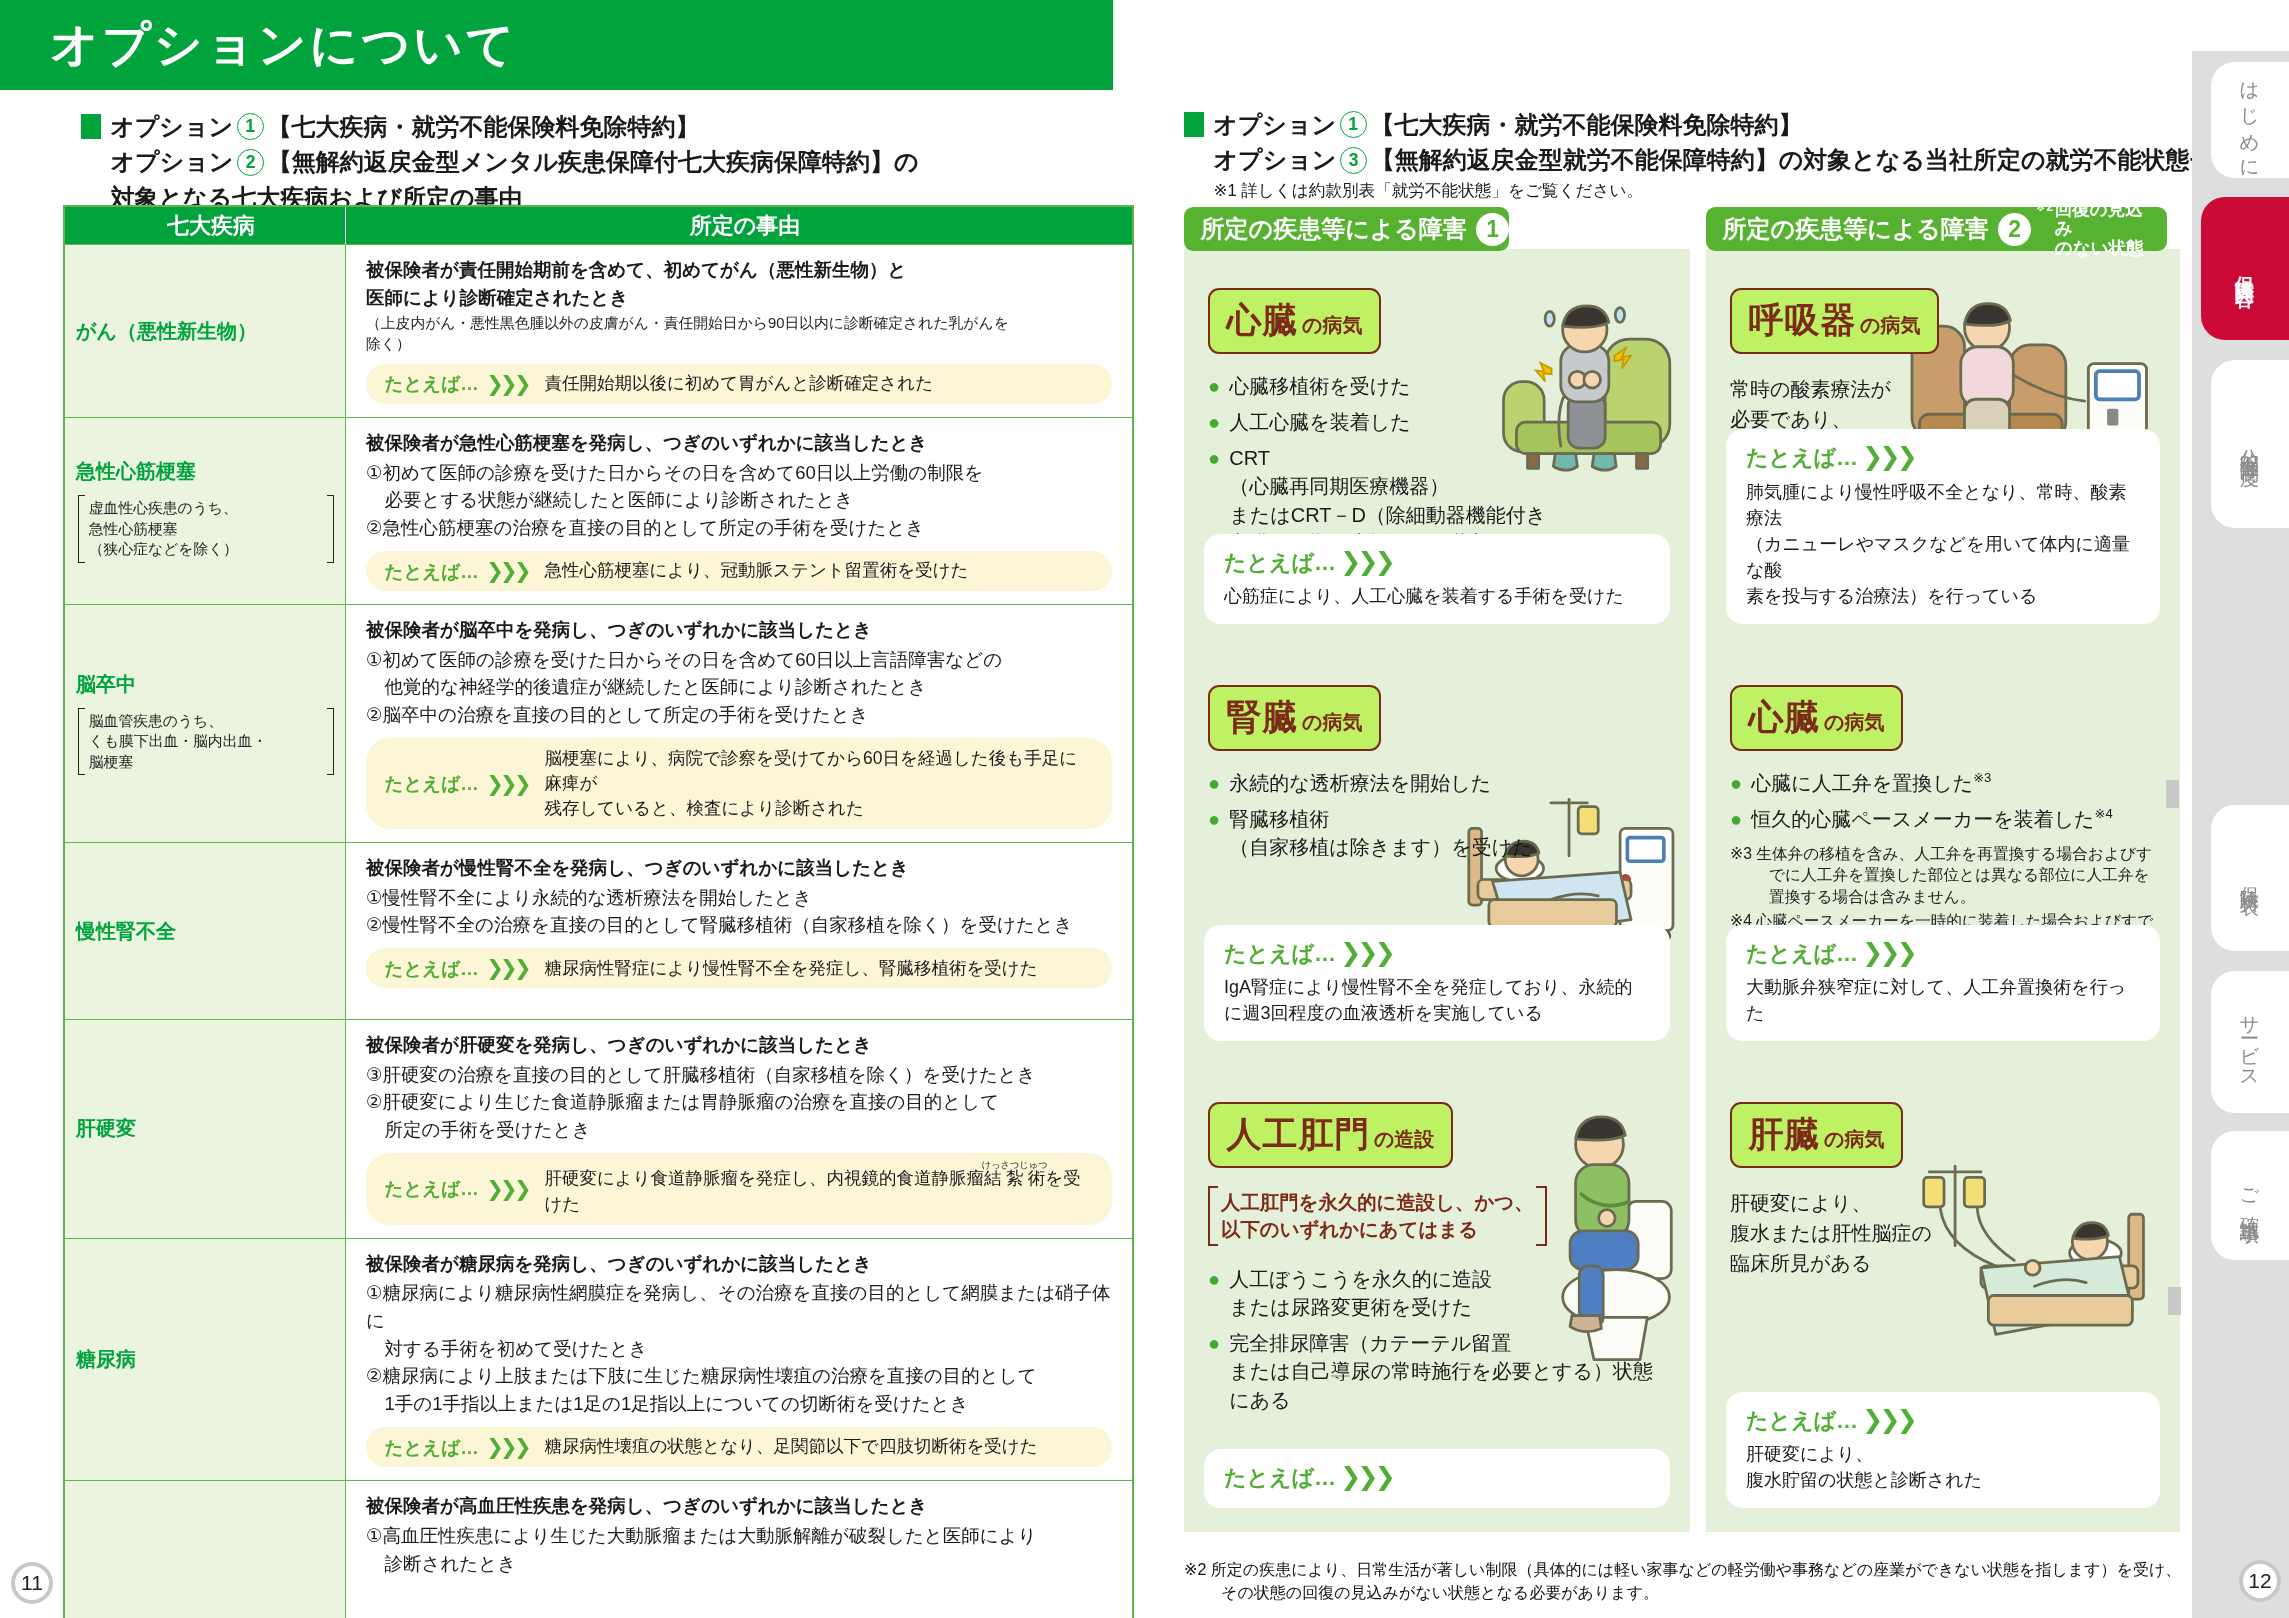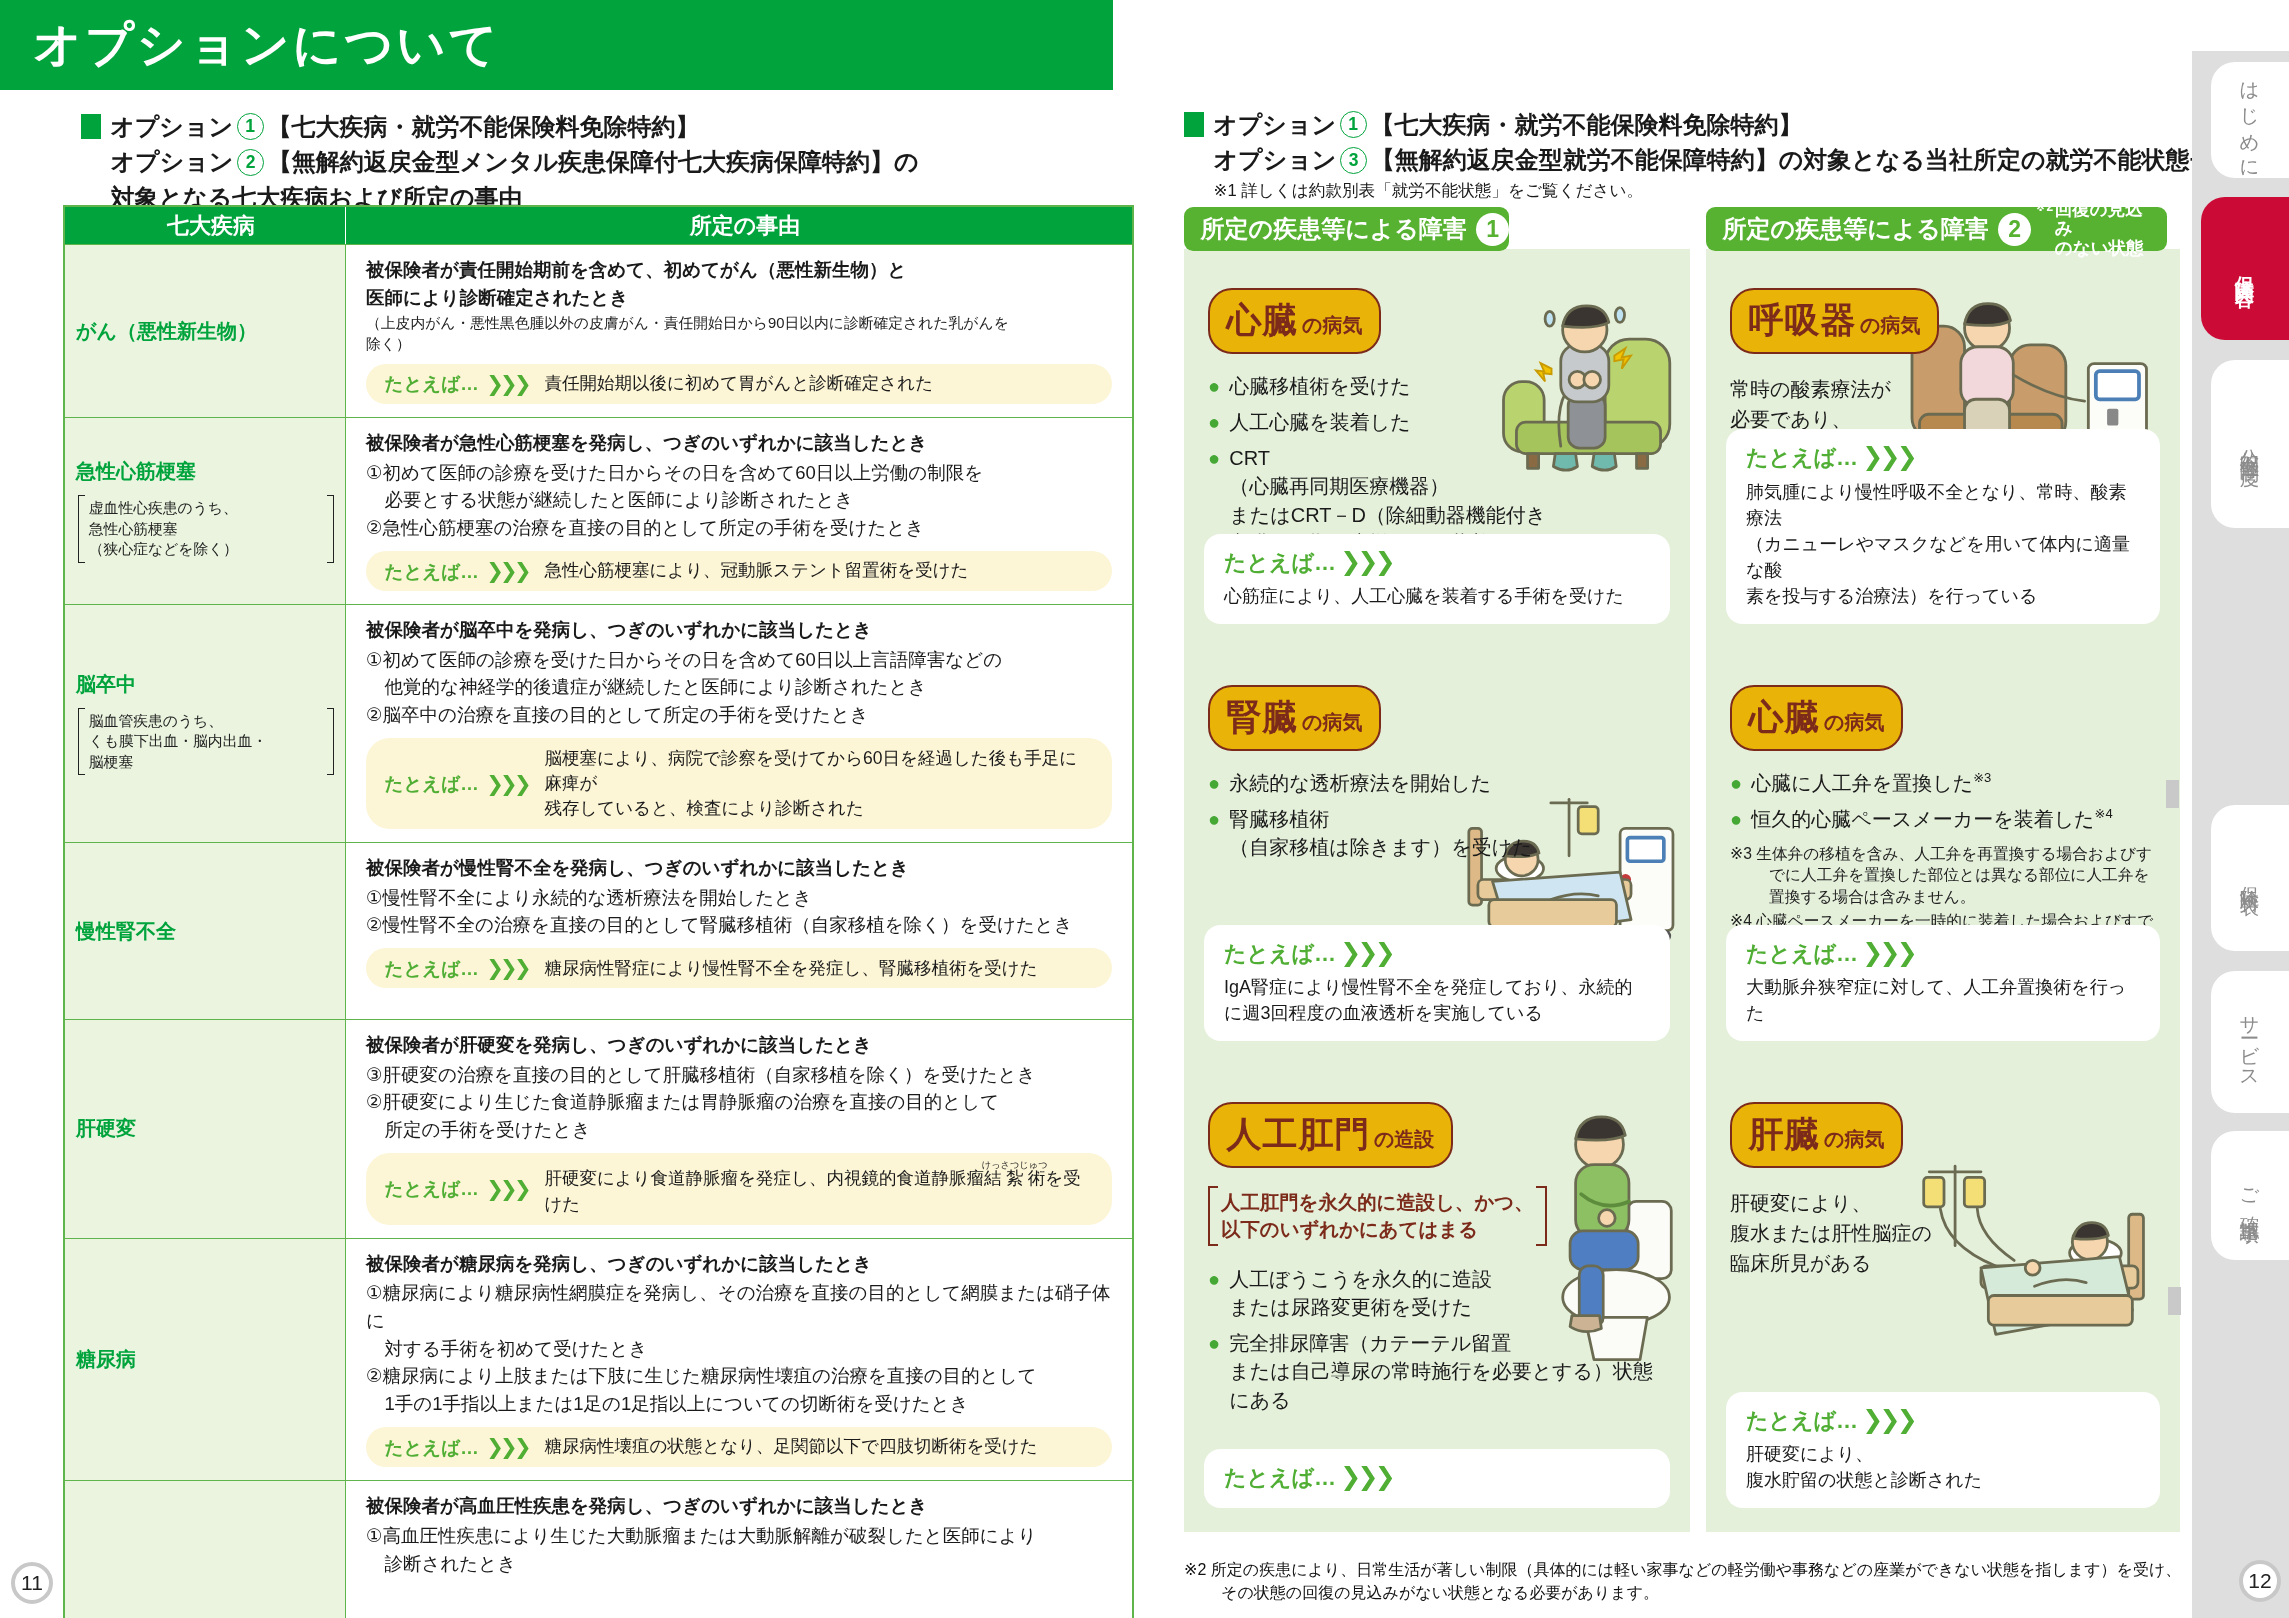--- a/index.html
+++ b/index.html
@@ -7,21 +7,21 @@
     --table-border:#5FB44B; --cell-green:#EAF4DF; --cream:#FCF5D6;
     --example-green:#4FAE33; --brown:#7C2B1B; --bullet-green:#45A734;
     --red:#CB0A36; --sidebar-gray:#DEDEDE; --tab-text:#8C8C8C; --ring-gray:#C8C8C8;
   }
   *{margin:0;padding:0;box-sizing:border-box;}
   html,body{width:2290px;height:1619px;}
   body{position:relative;background:#fff;font-family:"Liberation Sans","DejaVu Sans",sans-serif;color:#1a1a1a;overflow:hidden;}
 
   
   .header-bar{position:absolute;left:0;top:0;width:1113px;height:90px;background:var(--green);display:flex;align-items:center;}
-  .header-title{color:#fff;font-size:48px;font-weight:bold;padding-left:33px;letter-spacing:2.8px;}
+  .header-title{color:#fff;font-size:48px;font-weight:bold;padding-left:50px;letter-spacing:2.8px;}
 
   
   .intro{position:absolute;font-size:24px;font-weight:bold;line-height:1.32;color:#1a1a1a;}
   .intro-left{left:81px;top:111px;}
   .intro-right{left:1184px;top:109px;}
   .intro-line{display:flex;align-items:center;margin-bottom:3.7px;white-space:nowrap;}
   .intro-indent{margin-left:29.5px;}
   .square-marker{width:20px;height:25px;background:var(--green);display:inline-block;margin-right:9.2px;flex:none;}
   .circle-num{display:inline-flex;width:27px;height:27px;border:1.8px solid var(--green);border-radius:50%;color:var(--green);font-size:17.5px;align-items:center;justify-content:center;font-weight:bold;margin:0 3.7px;flex:none;background:#fff;}
   .intro-sup{font-size:14px;vertical-align:super;font-weight:bold;}
@@ -66,21 +66,21 @@
   .banner-tag{display:flex;align-items:flex-start;margin-left:3.7px;}
   .banner-tag-sup{font-size:12px;margin-top:0px;}
   .banner-tag-text{font-size:17.5px;line-height:1.12;white-space:pre-line;margin-left:1.8px;}
   .panel{position:absolute;top:249px;height:1283px;background:var(--panel-green);z-index:1;}
   #panel1{left:1184px;width:506px;}
   #panel2{left:1706px;width:474px;}
   .section{position:relative;padding:39px 24px 0 24px;}
   .panel .section:nth-child(1){height:397px;}
   .panel .section:nth-child(2){height:417px;}
   .panel .section:nth-child(3){height:467px;}
-  .sec-title{display:inline-block;background:#eab308;border:2.8px solid var(--brown);border-radius:24px;padding:7.4px 16.6px;color:var(--brown);white-space:nowrap;position:relative;z-index:1;}
+  .sec-title{display:inline-block;background:#bef264;border:2.8px solid var(--brown);border-radius:11px;padding:7.4px 16.6px;color:var(--brown);white-space:nowrap;position:relative;z-index:1;}
   .sec-title-main{font-size:35px;font-weight:bold;letter-spacing:0.9px;}
   .sec-title-sub{font-size:20px;font-weight:bold;margin-left:3.7px;}
   .sec-bracket{margin-top:18.5px;color:var(--brown);font-size:19.4px;font-weight:bold;line-height:1.4;white-space:pre-line;position:relative;padding:2.8px 13px;display:inline-block;}
   .sec-bracket::before,.sec-bracket::after{content:'';position:absolute;top:0;bottom:0;width:8.3px;border:2.8px solid var(--brown);}
   .sec-bracket::before{left:0;border-right:none;}
   .sec-bracket::after{right:0;border-left:none;}
   .sec-lead{margin-top:20px;font-size:20px;line-height:1.5;white-space:pre-line;position:relative;z-index:1;}
   .bullets{margin-top:18.5px;position:relative;z-index:1;}
   .bullet{display:flex;margin-bottom:7.4px;font-size:20px;line-height:1.42;}
   .bullet-dot{color:var(--bullet-green);margin-right:9.2px;flex:none;}

